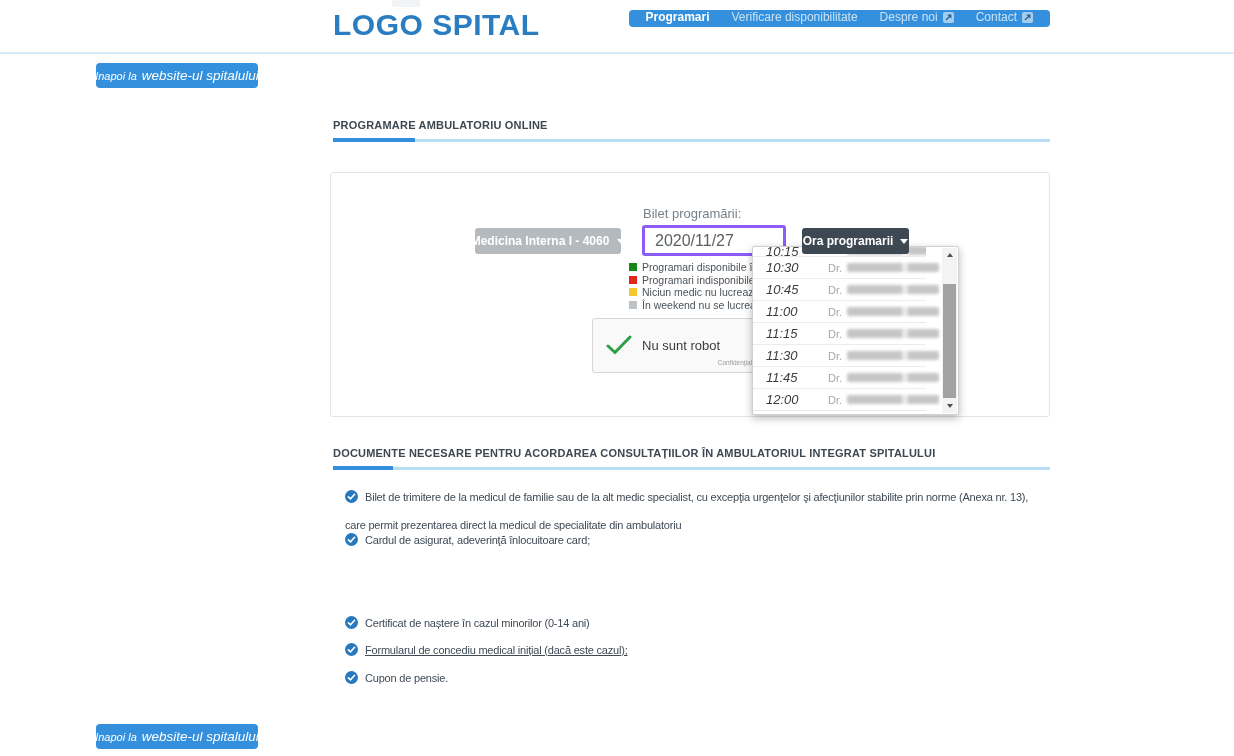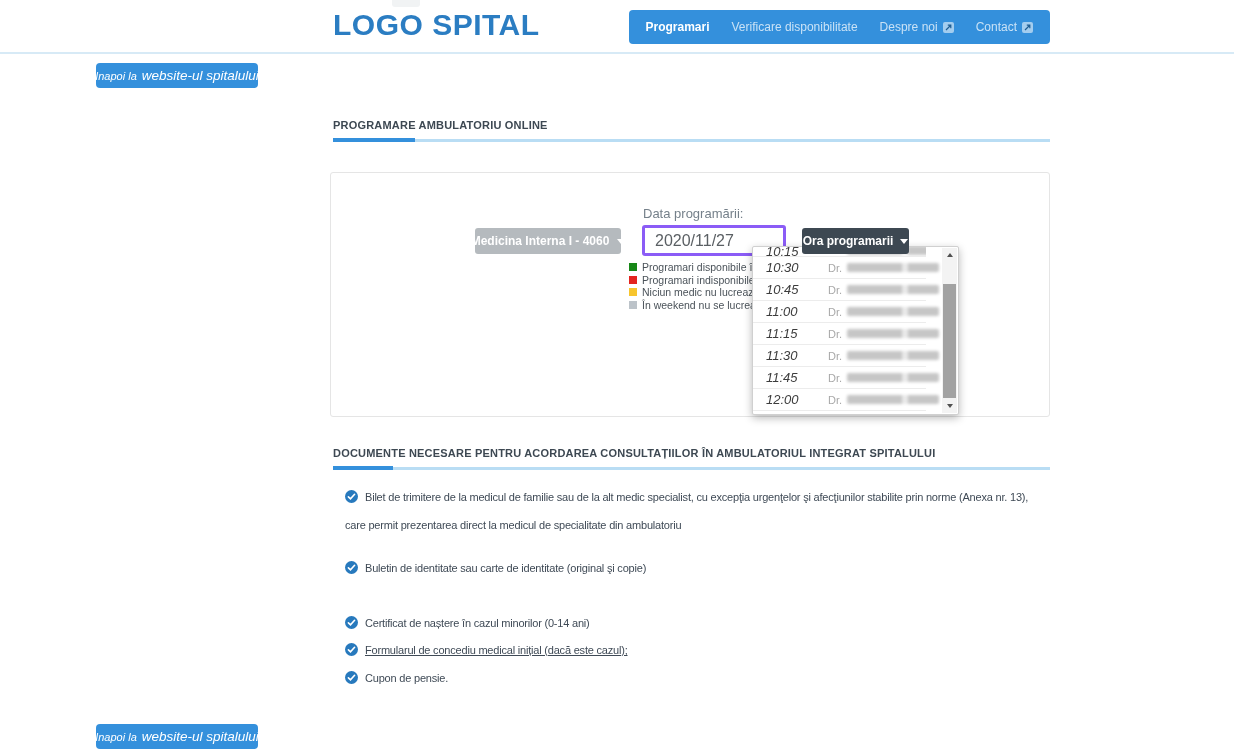--- a/index.html
+++ b/index.html
@@ -6,22 +6,22 @@
   .page{position:relative;width:1234px;height:756px;background:#ffffff;overflow:hidden;
         font-family:"Liberation Sans",sans-serif;color:#3f4a56;}
 
   
   .header-bar{position:absolute;left:0;top:0;width:1234px;height:52px;background:#fff;
               border-bottom:2px solid #d7eaf6;}
   .header-artifact{position:absolute;left:392px;top:0;width:28px;height:7px;background:#f1f3f4;
                    border-radius:0 0 3px 3px;}
   .logo{position:absolute;left:333px;top:8px;font-size:30px;font-weight:bold;color:#2b7dc2;
         letter-spacing:0.5px;white-space:nowrap;}
-  .nav-pill{position:absolute;right:184px;top:10px;height:34px;background:#3490dc;border-radius:4px;
-            display:flex;align-items:center;padding:0 6px;}
+  .nav-pill{position:absolute;right:184px;top:10px;height:17px;background:#3490dc;border-radius:4px;
+            display:flex;align-items:flex-start;padding:0 6px;}
   .nav-item{font-size:12px;color:#c9e2f6;padding:0 11px;display:flex;align-items:center;gap:5px;
             cursor:pointer;white-space:nowrap;}
   .nav-item.active{color:#ffffff;font-weight:bold;}
   .ext-icon{display:inline-flex;}
 
   
   .back-btn{position:absolute;left:96px;width:162px;height:25px;background:#3490dc;border:none;
             border-radius:4px;color:#fff;display:flex;align-items:center;justify-content:center;
             gap:5px;cursor:pointer;white-space:nowrap;font-style:italic;}
   .back-btn .pre{font-size:11px;}
@@ -143,21 +143,21 @@
 
   <div class="section-head head-1">
     <div class="txt">PROGRAMARE AMBULATORIU ONLINE</div>
     <div class="underline">
       <div class="light"></div>
         <div class="accent"></div>
     </div>
   </div>
 
   <div class="card">
-    <div class="date-label">Data programării:</div>
+    <div class="date-label">Bilet programării:</div>
 
     <button class="dept-select">
       <span>Medicina Interna I - 4060</span>
       <span class="caret"></span>
     </button>
 
     <input class="date-input" type="text" value="2020/11/27" style="">
 
     <button class="time-btn">
       <span>Ora programarii</span>
@@ -176,20 +176,32 @@
       <div class="legend-row">
         <span class="legend-swatch" style="background-color: rgb(247, 197, 46);"></span>
         <span class="legend-label">Niciun medic nu lucrează în a</span>
       </div>
       <div class="legend-row">
         <span class="legend-swatch" style="background-color: rgb(188, 195, 201);"></span>
         <span class="legend-label">În weekend nu se lucrează.</span>
       </div>
     </div>
 
+    <div class="captcha">
+      <span class="captcha-check">
+        <svg width="26" height="20" viewBox="0 0 26 20">
+            <path d="M2 11 L9 17.5 L24 2" stroke="#2d9f46" stroke-width="3" fill="none" stroke-linecap="round"></path>
+          </svg>
+      </span>
+      <span class="captcha-label">Nu sunt robot</span>
+      <div class="captcha-fine">
+        <div>re</div>
+        <div>Confidenţialita</div>
+      </div>
+    </div>
   </div>
 
   <div class="time-panel">
     <div class="rows">
       <div class="time-row partial">
         <span class="slot-time">10:15</span>
         <span class="slot-doc">
           <span class="dr">Dr.</span>
           <span class="blur-bar"></span>
         </span>
@@ -264,27 +276,27 @@
   </div>
 
   <div class="doc-item" style="top:484px;">
     <span class="check-badge">
       <svg width="13" height="13" viewBox="0 0 13 13">
           <circle cx="6.5" cy="6.5" r="6.5" fill="#2779bd"></circle>
           <path d="M3.4 6.8 L5.5 8.8 L9.6 4.3" stroke="#fff" stroke-width="1.6" fill="none" stroke-linecap="round"></path>
         </svg>
     </span><span class="doc-text">Bilet de trimitere de la medicul de familie sau de la alt medic specialist, cu excepţia urgenţelor şi afecţiunilor stabilite prin norme (Anexa nr. 13), care permit prezentarea direct la medicul de specialitate din ambulatoriu</span>
   </div>
-  <div class="doc-item nowrap" style="top:555px;">
-    <span class="check-badge">
-      <svg width="13" height="13" viewBox="0 0 13 13">
-          <circle cx="6.5" cy="6.5" r="6.5" fill="#2779bd"></circle>
-          <path d="M3.4 6.8 L5.5 8.8 L9.6 4.3" stroke="#fff" stroke-width="1.6" fill="none" stroke-linecap="round"></path>
-        </svg>
-    </span><span class="doc-text">Buletin de identitate sau carte de identitate (original şi copie)</span>
+  <div class="doc-item nowrap" style="top:527px;">
+    <span class="check-badge">
+      <svg width="13" height="13" viewBox="0 0 13 13">
+          <circle cx="6.5" cy="6.5" r="6.5" fill="#2779bd"></circle>
+          <path d="M3.4 6.8 L5.5 8.8 L9.6 4.3" stroke="#fff" stroke-width="1.6" fill="none" stroke-linecap="round"></path>
+        </svg>
+    </span><span class="doc-text">Cardul de asigurat, adeverinţă înlocuitoare card;</span>
   </div>
   <div class="doc-item nowrap" style="top:610px;">
     <span class="check-badge">
       <svg width="13" height="13" viewBox="0 0 13 13">
           <circle cx="6.5" cy="6.5" r="6.5" fill="#2779bd"></circle>
           <path d="M3.4 6.8 L5.5 8.8 L9.6 4.3" stroke="#fff" stroke-width="1.6" fill="none" stroke-linecap="round"></path>
         </svg>
     </span><span class="doc-text">Certificat de naștere în cazul minorilor (0-14 ani)</span>
   </div>
   <div class="doc-item nowrap" style="top:637px;text-decoration:underline;">

